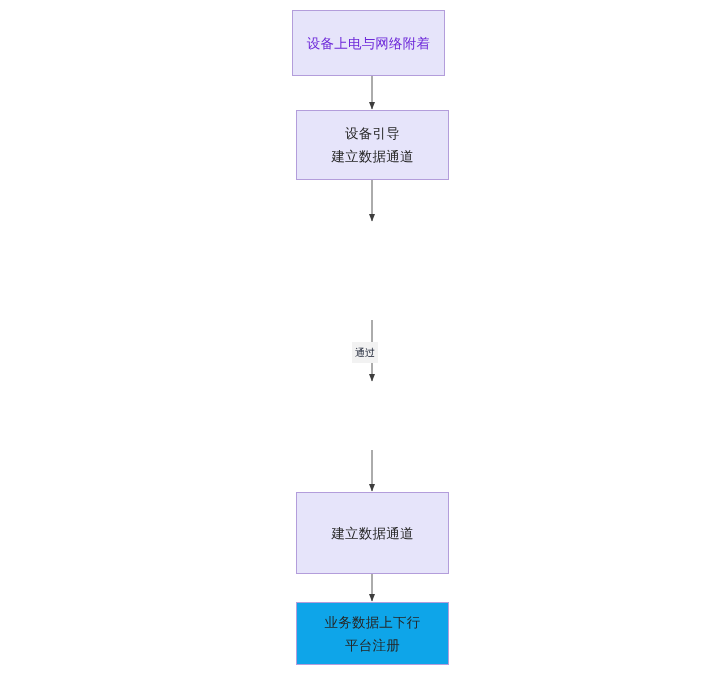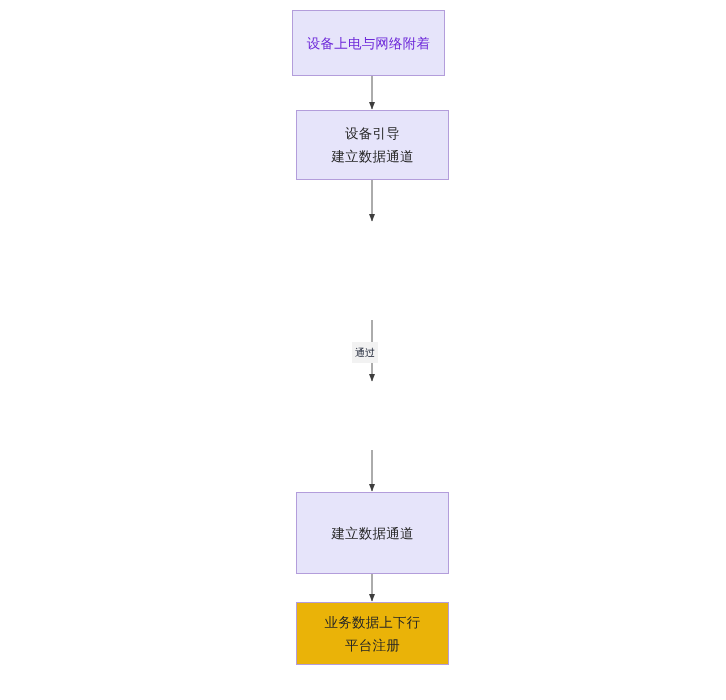--- a/index.html
+++ b/index.html
@@ -105,18 +105,18 @@
   </div>
 
 
   <div class="edge-label" id="edge-label-e3" style="left: 352px; top: 342px;">通过</div>
 
 
   <div class="node" id="node-n5" style="left: 296px; top: 492px; width: 153px; height: 82px; background: rgb(230, 228, 250); border-color: rgb(179, 157, 219); color: rgb(38, 38, 38);">
     <span class="line">建立数据通道</span>
   </div>
 
-  <div class="node" id="node-n6" style="left: 296px; top: 602px; width: 153px; height: 63px; background: #eab308; border-color: rgb(179, 157, 219); color: rgb(38, 38, 38);">
+  <div class="node" id="node-n6" style="left: 296px; top: 602px; width: 153px; height: 63px; background: #0ea5e9; border-color: rgb(179, 157, 219); color: rgb(38, 38, 38);">
     <span class="line">业务数据上下行</span>
     <span class="line">平台注册</span>
   </div>
 
 </div>
 
 </body></html>

